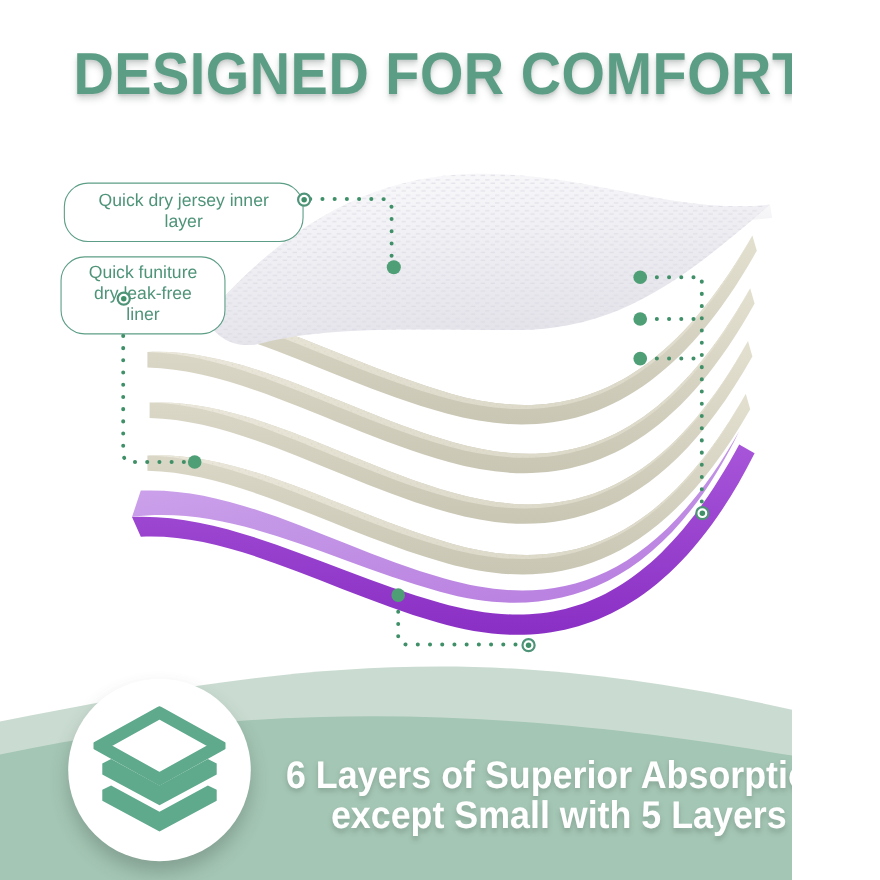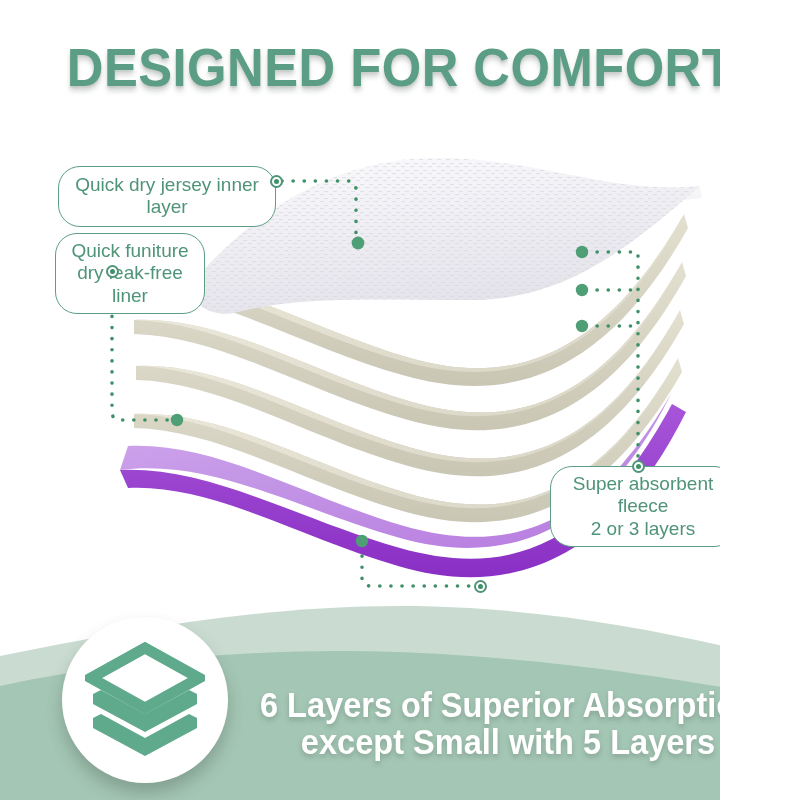--- a/index.html
+++ b/index.html
@@ -48,21 +48,21 @@
     height: 800px;
   }
 
   
   .callout {
     position: absolute;
     border: 1.6px solid #5c9e85;
     border-radius: 22px;
     background: #ffffff;
     color: #4f9479;
-    font-size: 19px;
+    font-size: 16px;
     line-height: 1.18;
     font-weight: 400;
     padding: 7px 14px;
     text-align: center;
     white-space: pre-line;
     box-sizing: border-box;
   }
   .callout.two-line { padding: 6px 14px; }
 
   
@@ -257,22 +257,20 @@
     </g>
   </svg>
 
   <div class="callout" style="left:58px; top:166px; width:218px;">Quick dry jersey inner layer</div>
   <div class="node" style="left:270px; top:175px;"></div>
 
   <div class="callout two-line" style="left:55px; top:233px; width:150px;">Quick funiture
 dry leak-free liner</div>
   <div class="node" style="left:106px; top:265px;"></div>
 
-  <div class="callout two-line" style="left:550px; top:466px; width:186px;">Super absorbent fleece
-2 or 3 layers</div>
   <div class="node" style="left:632px; top:460px;"></div>
 
   <div class="node" style="left:474px; top:580px;"></div>
 
   <svg id="banner-waves" viewBox="0 0 800 210">
     <path d="M0,66 C150,36 300,8 470,18 C600,26 710,52 800,74 L800,210 L0,210 Z" fill="#cadcd1"></path>
     <path d="M0,96 C150,64 310,54 470,66 C610,76 712,96 800,110 L800,210 L0,210 Z" fill="#a4c6b4"></path>
   </svg>
 
   <div id="banner-text">6 Layers of Superior Absorption

